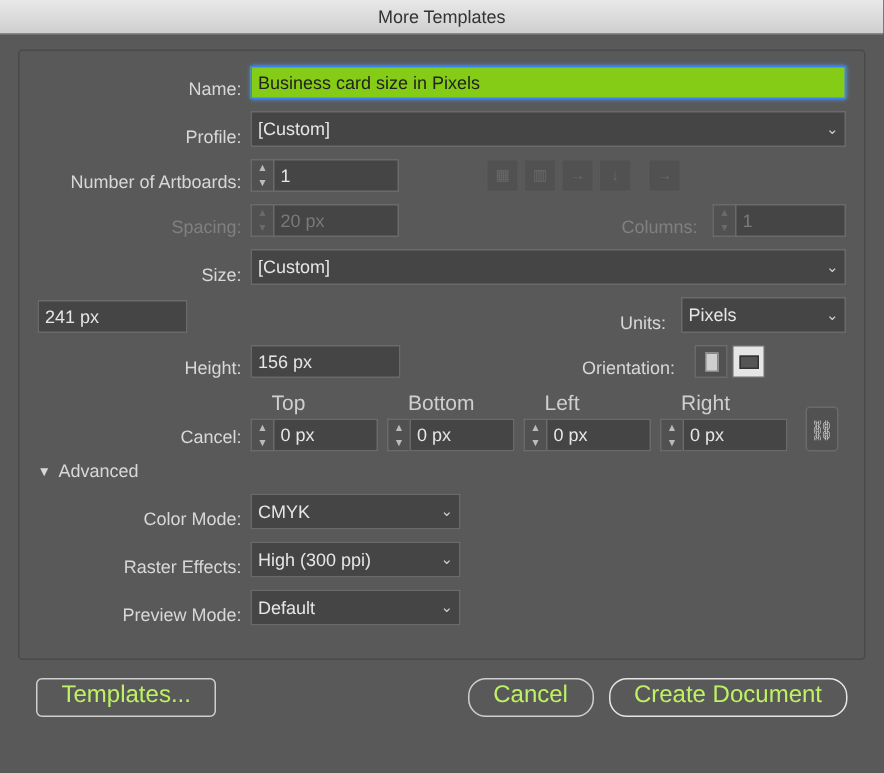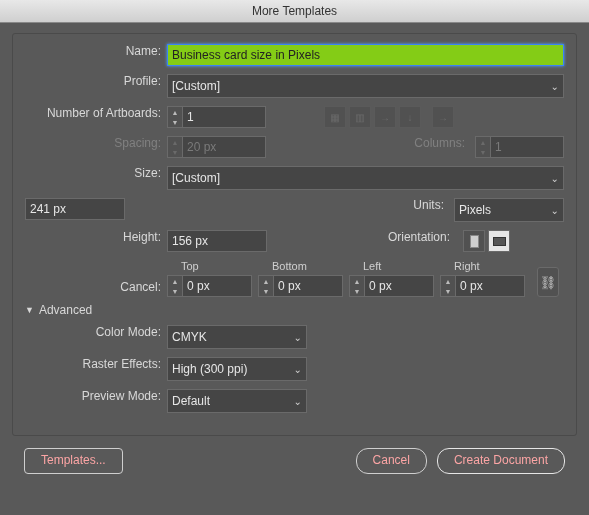--- a/index.html
+++ b/index.html
@@ -1,41 +1,41 @@
 <!DOCTYPE html>
 <html><head>
 <meta charset="utf-8">
 <style>
 html,body{margin:0;padding:0;width:589px;height:515px;background:#595959;font-family:Arial,Helvetica,sans-serif;font-size:12px;color:#d8d8d8;overflow:hidden}
 .titlebar{height:22px;background:linear-gradient(#e8e8e8,#cfcfcf);border-bottom:1px solid #888;text-align:center;line-height:22px;color:#333;font-size:12px}
 .dialog{padding:10px 12px 0 12px}
 .panel{border:1px solid #4a4a4a;border-radius:3px;padding:10px 12px 10px 12px;background:#595959}
-.row{display:flex;align-items:flex-start;margin-bottom:8px}
+.row{display:flex;align-items:flex-end;margin-bottom:8px}
 .lbl{width:136px;text-align:right;padding-right:6px;color:#d8d8d8;white-space:nowrap}
 .lbl.dim{color:#808080}
 .input{background:#454545;border:1px solid #6a6a6a;color:#e6e6e6;height:18px;padding:1px 4px;font-size:12px}
 .input.bright{background:#84cc16;color:#222;border:1px solid #3b82f6;box-shadow:0 0 3px #4da6ff}
 .input.dim{color:#7a7a7a}
 .select{background:#454545;border:1px solid #6a6a6a;color:#e6e6e6;height:20px;padding:1px 4px;font-size:12px;display:flex;align-items:center;justify-content:space-between;cursor:pointer}
 .select .chev{font-size:10px;color:#d0d0d0}
 .stepper{display:flex;flex-direction:column;width:14px;height:20px;border:1px solid #6a6a6a;border-right:none;background:#515151}
 .stepper span{flex:1;display:flex;align-items:center;justify-content:center;font-size:7px;color:#bbb;line-height:1}
 .stepper.dim span{color:#6a6a6a}
 .field{display:flex;align-items:center}
 .iconbtn{width:20px;height:20px;border:1px solid #6a6a6a;background:#515151;display:flex;align-items:center;justify-content:center;margin-left:3px;font-size:10px;color:#999}
 .iconbtn.dim{color:#6a6a6a;border-color:#5a5a5a}
 .advanced-hdr{display:flex;align-items:center;margin:6px 0 8px 0;color:#d8d8d8;font-size:12px}
 .advanced-hdr .tri{font-size:9px;margin-right:5px}
 .footer{display:flex;align-items:center;padding:12px}
-.btn{border:1px solid #cfcfcf;border-radius:12px;height:24px;padding:0 16px;background:transparent;color:#fca5a5;font-size:12px;line-height:22px;cursor:pointer}
+.btn{border:1px solid #cfcfcf;border-radius:12px;height:24px;padding:0 16px;background:transparent;color:#bef264;font-size:16px;line-height:22px;cursor:pointer}
 .btn.sq{border-radius:4px}
 .btn.primary{border:1.5px solid #e6e6e6}
 .spacer{flex:1}
 .bleed-col{display:flex;flex-direction:column;margin-right:6px}
-.bleed-col .hdr{font-size:11px;color:#cfcfcf;margin-bottom:3px;padding-left:14px}
+.bleed-col .hdr{font-size:14px;color:#cfcfcf;margin-bottom:3px;padding-left:14px}
 .orient{width:20px;height:20px;border:1px solid #6a6a6a;background:#515151;display:flex;align-items:center;justify-content:center;margin-left:3px}
 .orient.active{background:#e6e6e6}
 .orient .pg{background:#cfcfcf;border:1px solid #888}
 .orient.active .pg{background:#555;border:1px solid #333}
 .link-icon{width:20px;height:28px;border:1px solid #6a6a6a;background:#515151;display:flex;align-items:center;justify-content:center;border-radius:3px;margin-left:6px;color:#cfcfcf;font-size:13px}
 </style>
 </head>
 <body>
 
 <div class="titlebar">More Templates</div>

